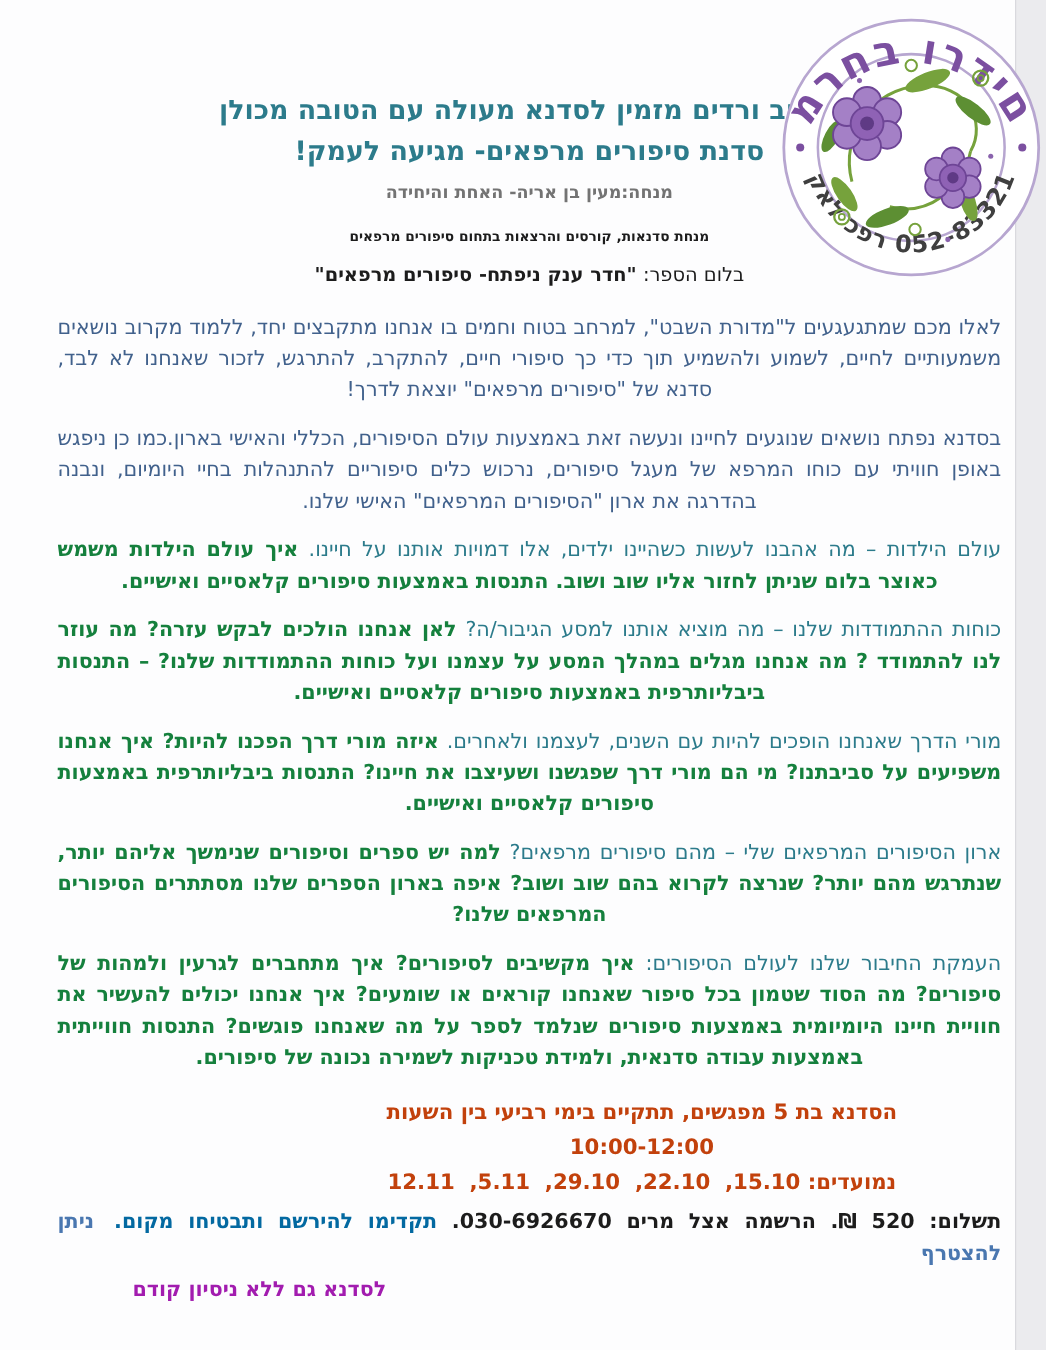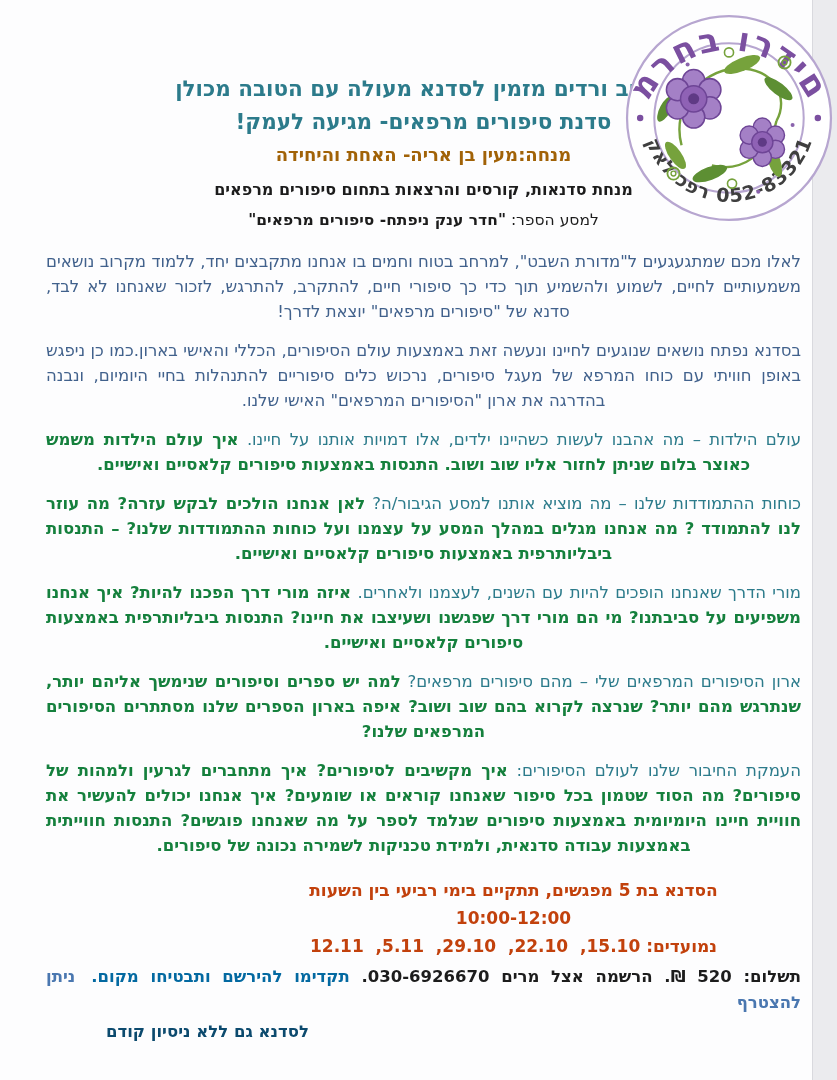--- a/index.html
+++ b/index.html
@@ -12,24 +12,24 @@
     position:absolute; top:0; right:0; width:25px; height:100%;
     background:#ebebee; border-left:1px solid #d9d9de;
   }
   .logo {
     position:absolute; top:12px; left:auto; right:2px; width:212px; height:212px; z-index:5;
   }
   .content { position:relative; padding:0 36px 0 46px; z-index:2; }
 
   .header-top { margin:72px 124px 0 124px; text-align:center; }
   .title-teal { color:#2c7b8b; font-size:21.5px; font-weight:bold; line-height:33px; }
-  .facilitator { color:#a16207; font-size:18px; font-weight:bold; line-height:29px; margin-top:2px; }
+  .facilitator { color:#737373; font-size:14px; font-weight:bold; line-height:29px; margin-top:2px; }
 
   .header-creds { text-align:center; margin-top:6px; }
-  .cred1 { color:#1c1c1c; font-size:16px; font-weight:bold; line-height:30px; }
+  .cred1 { color:#1c1c1c; font-size:11px; font-weight:bold; line-height:30px; }
   .cred2 { color:#1c1c1c; font-size:15.5px; line-height:30px; }
   .cred2 .book { font-weight:bold; }
 
   p.body-par {
     font-size:16.5px; line-height:25px; margin-top:14px;
     text-align:justify; text-align-last:center;
   }
   .steel { color:#41618c; }
   .lead { color:#2c7b8b; }
   .black { color:#15803d; font-weight:bold; }
@@ -38,21 +38,21 @@
   .schedule { margin:18px 60px 0 240px; text-align:center; }
   .schedule div { color:#c2410c; font-size:17px; font-weight:bold; line-height:28px; white-space:pre-wrap; }
 
   .payment {
     margin-top:4px; font-size:16.5px; font-weight:bold; line-height:26px;
     text-align:justify; text-align-last:justify; color:#1c1c1c;
   }
   .payment .red { color:#0369a1; }
   .payment .blue { color:#4a77b0; margin-right:16px; }
   .join-line {
-    text-align:left; padding-left:60px; color:#0c4a6e;
+    text-align:left; padding-left:60px; color:#a21caf;
     font-size:16.5px; font-weight:bold; line-height:27px; margin-top:2px;
   }
 </style>
 </head>
 <body>
 
 <div class="page">
   <div class="photo-edge"></div>
 
   <svg class="logo" viewBox="0 0 210 210">
@@ -123,21 +123,21 @@
   <div class="content">
 
     <div class="header-top">
       <div class="title-teal">מרחב ורדים מזמין לסדנא מעולה עם הטובה מכולן</div>
       <div class="title-teal">סדנת סיפורים מרפאים- מגיעה לעמק!</div>
       <div class="facilitator">מנחה:מעין בן אריה- האחת והיחידה</div>
     </div>
 
     <div class="header-creds">
       <div class="cred1">מנחת סדנאות, קורסים והרצאות בתחום סיפורים מרפאים</div>
-      <div class="cred2"><span>למסע הספר: </span><span class="book">"חדר ענק ניפתח- סיפורים מרפאים"</span></div>
+      <div class="cred2"><span>בלום הספר: </span><span class="book">"חדר ענק ניפתח- סיפורים מרפאים"</span></div>
     </div>
 
     <p class="body-par steel">לאלו מכם שמתגעגעים ל"מדורת השבט", למרחב בטוח וחמים בו אנחנו מתקבצים יחד, ללמוד מקרוב נושאים משמעותיים לחיים, לשמוע ולהשמיע תוך כדי כך סיפורי חיים, להתקרב, להתרגש, לזכור שאנחנו לא לבד, סדנא של "סיפורים מרפאים" יוצאת לדרך!</p>
     <p class="body-par steel">בסדנא נפתח נושאים שנוגעים לחיינו ונעשה זאת באמצעות עולם הסיפורים, הכללי והאישי בארון.כמו כן ניפגש באופן חוויתי עם כוחו המרפא של מעגל סיפורים, נרכוש כלים סיפוריים להתנהלות בחיי היומיום, ונבנה בהדרגה את ארון "הסיפורים המרפאים" האישי שלנו.</p>
 
     <p class="body-par"><span class="lead">עולם הילדות – מה אהבנו לעשות כשהיינו ילדים, אלו דמויות אותנו על חיינו. </span><span class="black">איך עולם הילדות משמש כאוצר בלום שניתן לחזור אליו שוב ושוב. התנסות באמצעות סיפורים קלאסיים ואישיים.</span></p>
 
     <p class="body-par"><span class="lead">כוחות ההתמודדות שלנו – מה מוציא אותנו למסע הגיבור/ה? </span><span class="black">לאן אנחנו הולכים לבקש עזרה? מה עוזר לנו להתמודד ? מה אנחנו מגלים במהלך המסע על עצמנו ועל כוחות ההתמודדות שלנו? – התנסות ביבליותרפית באמצעות סיפורים קלאסיים ואישיים.</span></p>
 
     <p class="body-par"><span class="lead">מורי הדרך שאנחנו הופכים להיות עם השנים, לעצמנו ולאחרים. </span><span class="black">איזה מורי דרך הפכנו להיות? איך אנחנו משפיעים על סביבתנו? מי הם מורי דרך שפגשנו ושעיצבו את חיינו? התנסות ביבליותרפית באמצעות סיפורים קלאסיים ואישיים.</span></p>

